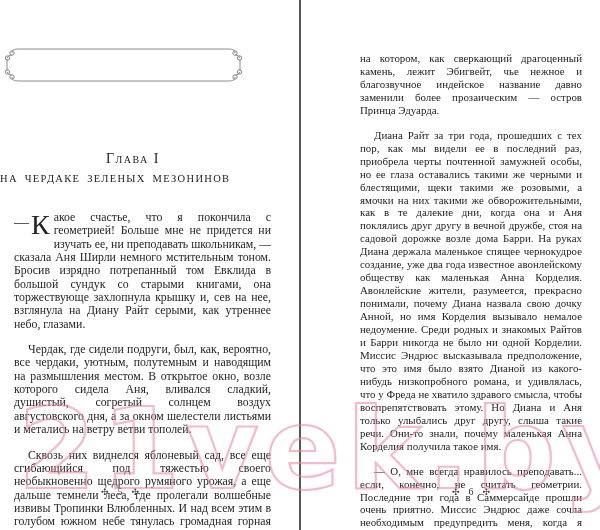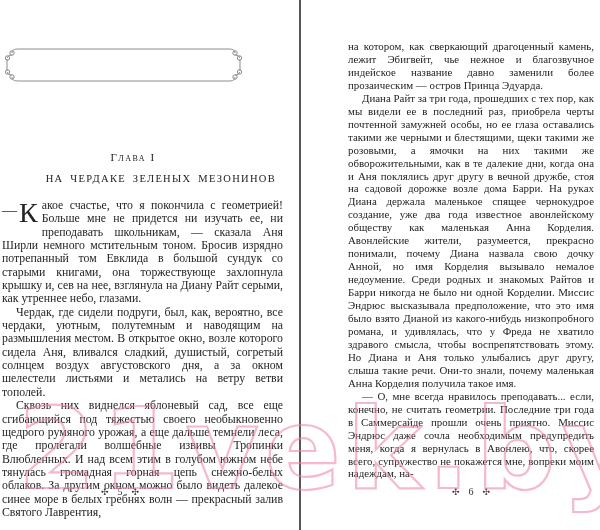--- a/index.html
+++ b/index.html
@@ -7,28 +7,28 @@
     width:600px;height:530px;position:relative;overflow:hidden;
     background:#ffffff;color:#242424;
     font-family:"Liberation Serif","DejaVu Serif",serif;
   }
   
   .spine{position:absolute;left:299px;top:0;width:2px;height:530px;background:#565656;}
   
   .header-ornament{position:absolute;left:3px;top:45px;width:241px;height:40px;}
   .chapter-label{
     position:absolute;left:0;top:151px;width:266px;text-align:center;
-    font-variant:small-caps;font-size:11px;letter-spacing:1.5px;color:#222;
+    font-variant:small-caps;font-size:14px;letter-spacing:1.5px;color:#222;
   }
   .chapter-title{
-    position:absolute;left:0;top:173px;width:276px;text-align:right;
+    position:absolute;left:0;top:173px;width:276px;text-align:left;
     font-size:10.5px;letter-spacing:1.3px;word-spacing:3px;color:#222;
   }
   .body-text{position:absolute;text-align:justify;hyphens:auto;-webkit-hyphens:auto;}
-  .body-text p{margin:0;padding:0;}
+  .body-text p{margin:12px;padding:0;}
   .body-text p.indent{text-indent:14px;}
   .left-body{left:2px;top:199px;width:281px;font-size:11.8px;line-height:13.35px;}
   .right-body{left:348px;top:40px;width:246px;font-size:10.9px;line-height:12.95px;}
   .dropcap-wrap{float:left;line-height:23px;padding-right:4px;white-space:nowrap;}
   .dropcap-wrap .dash{font-size:15px;vertical-align:7px;letter-spacing:2px;}
   .dropcap-wrap .dropcap{font-size:28px;font-weight:400;}
   
   .page-number{
     position:absolute;top:486px;height:14px;text-align:center;
     font-size:10px;color:#2e2e2e;

